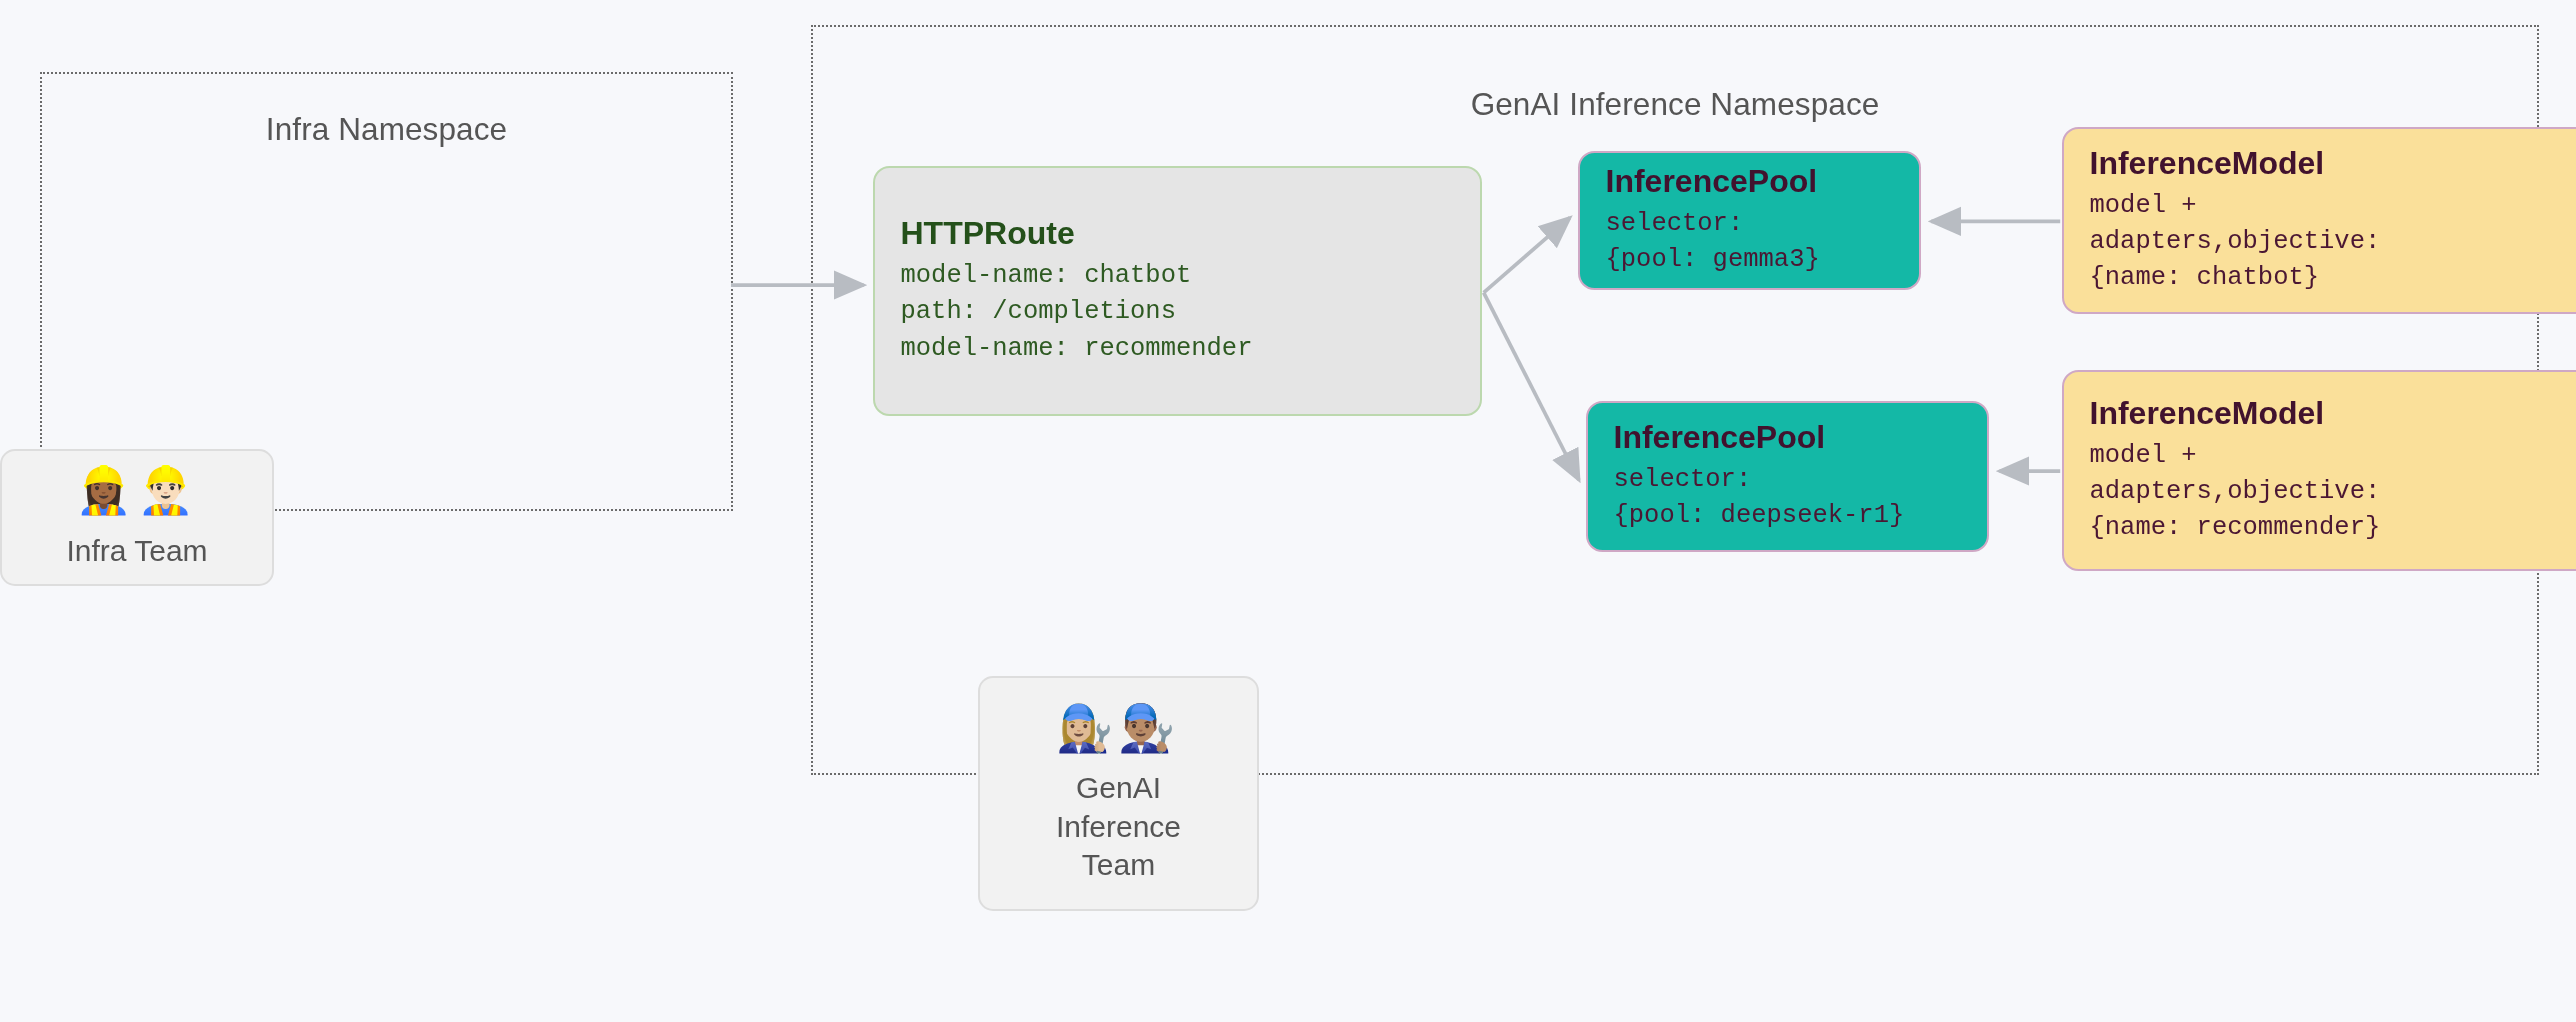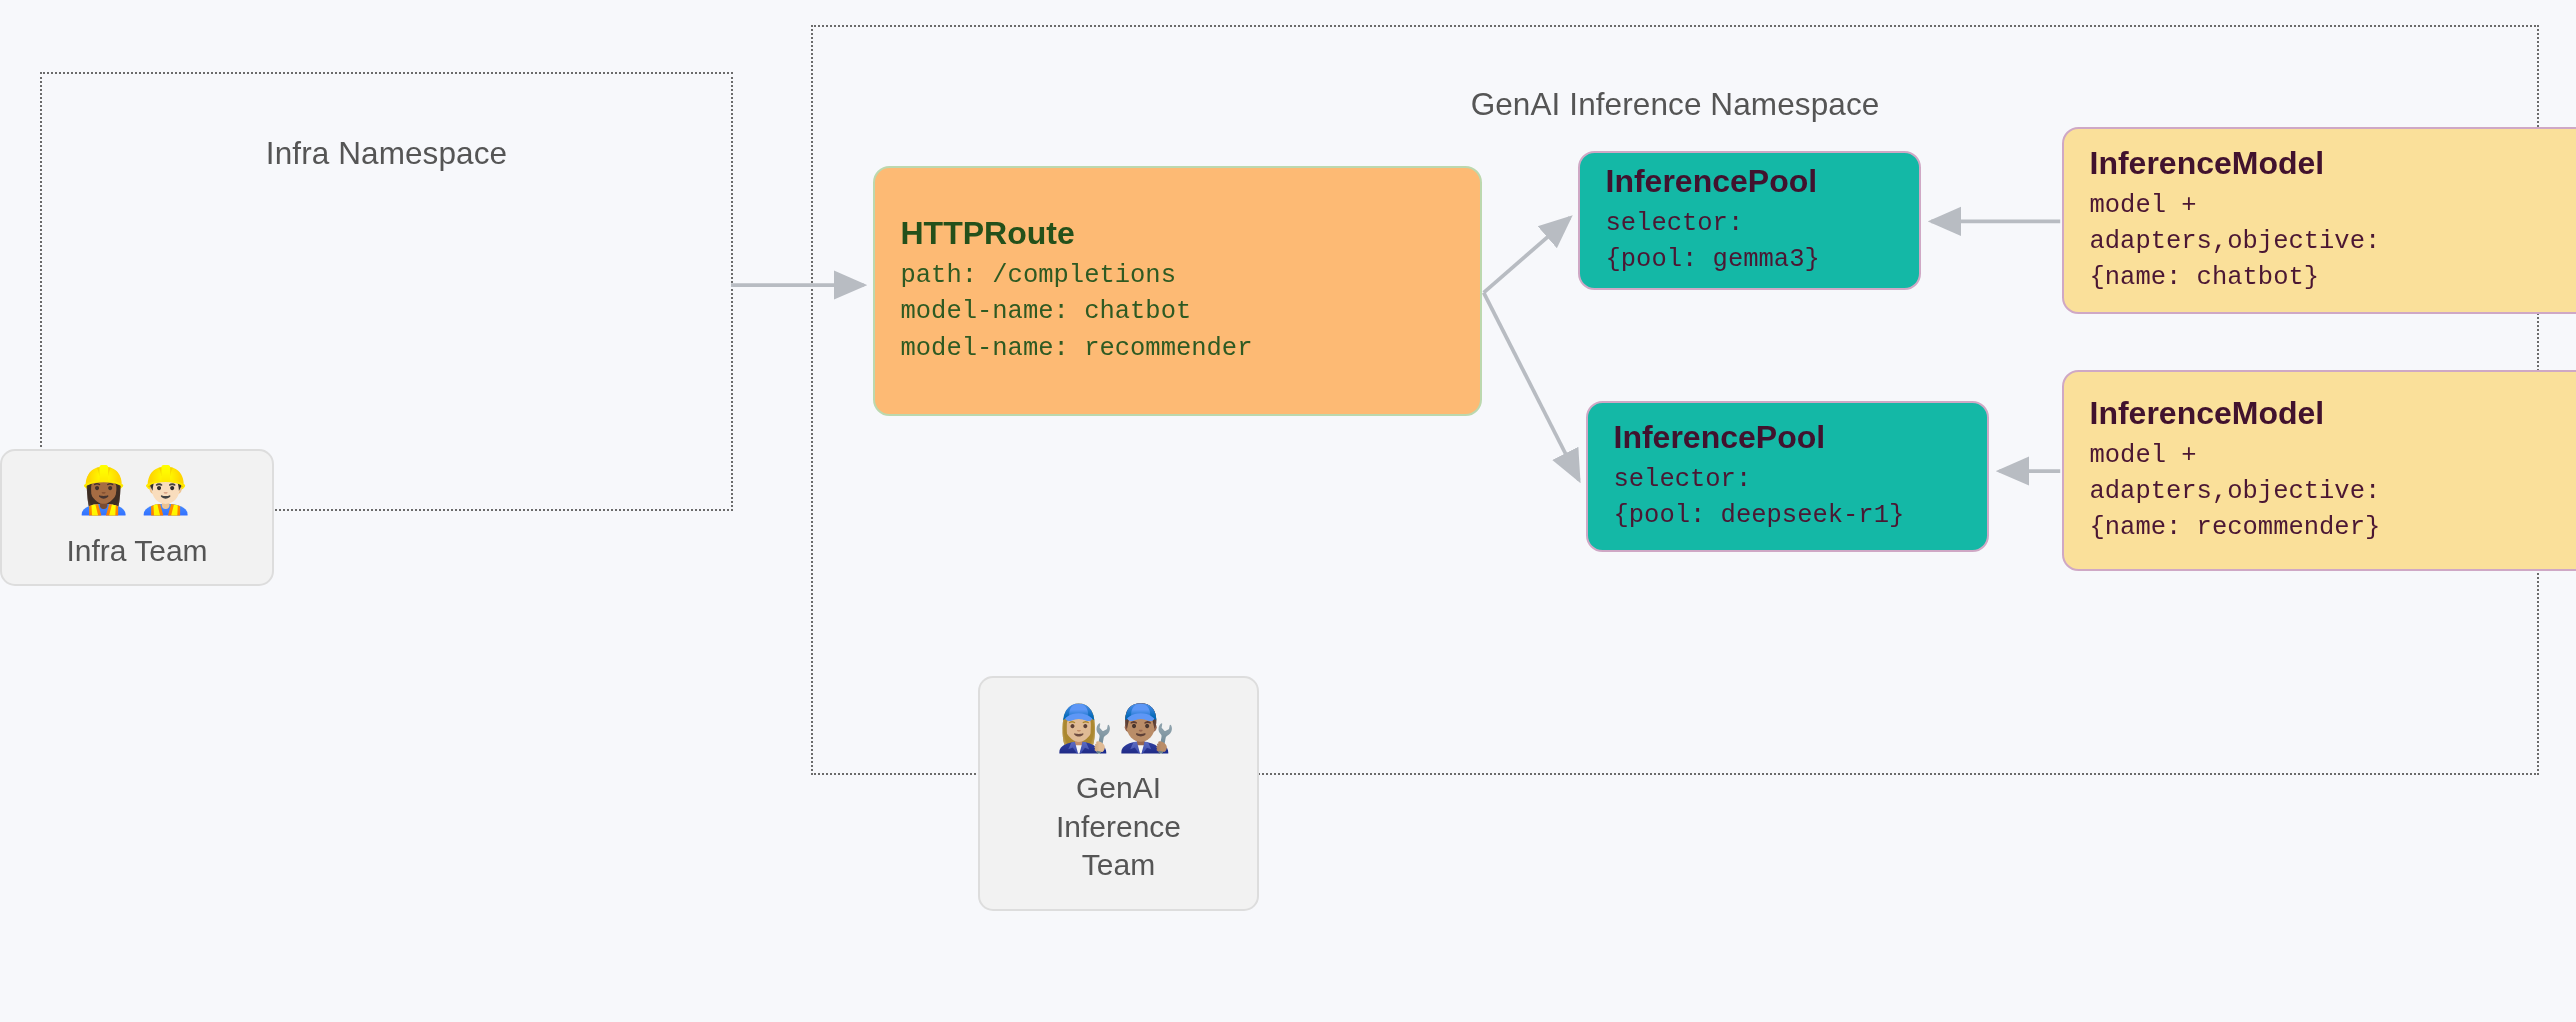--- a/index.html
+++ b/index.html
@@ -36,21 +36,21 @@
   }
 
   #infra-ns {
     left: 40px;
     top: 72px;
     width: 693px;
     height: 439px;
   }
   #infra-ns-title {
     left: 40px;
-    top: 102px;
+    top: 78px;
     width: 693px;
     text-align: center;
   }
 
   #genai-ns {
     left: 811px;
     top: 25px;
     width: 1728px;
     height: 750px;
   }
@@ -96,21 +96,21 @@
   }
   #gateway .title { color: #1f3f87; font-size: 34px; }
   #gateway .body  { color: #2c4a96; }
 
   
   #httproute {
     left: 873px;
     top: 166px;
     width: 609px;
     height: 250px;
-    background: #fdba74;
+    background: #e5e5e5;
     border: 2.2px solid #bcd8ae;
   }
   #httproute .title { color: #24501a; }
   #httproute .body  { color: #2e5a22; }
 
   
   .pool {
     background: #14b8a6;
     border: 2.2px solid #cfa8c5;
   }
@@ -237,22 +237,22 @@
     </g>
 
     <g>
       <line x1="2748" y1="628" x2="2667" y2="628" stroke="#b8bcc2" stroke-width="5" marker-end="url(#arrowhead)"></line>
     </g>
   </svg>
 
 
   <div class="node" id="httproute">
     <div class="title">HTTPRoute</div>
+    <div class="body">model-name: chatbot</div>
     <div class="body">path: /completions</div>
-    <div class="body">model-name: chatbot</div>
     <div class="body">model-name: recommender</div>
   </div>
 
   <div class="node pool" id="pool-1">
     <div class="title">InferencePool</div>
     <div class="body">selector:</div>
     <div class="body">{pool: gemma3}</div>
   </div>
 
   <div class="node pool" id="pool-2">

